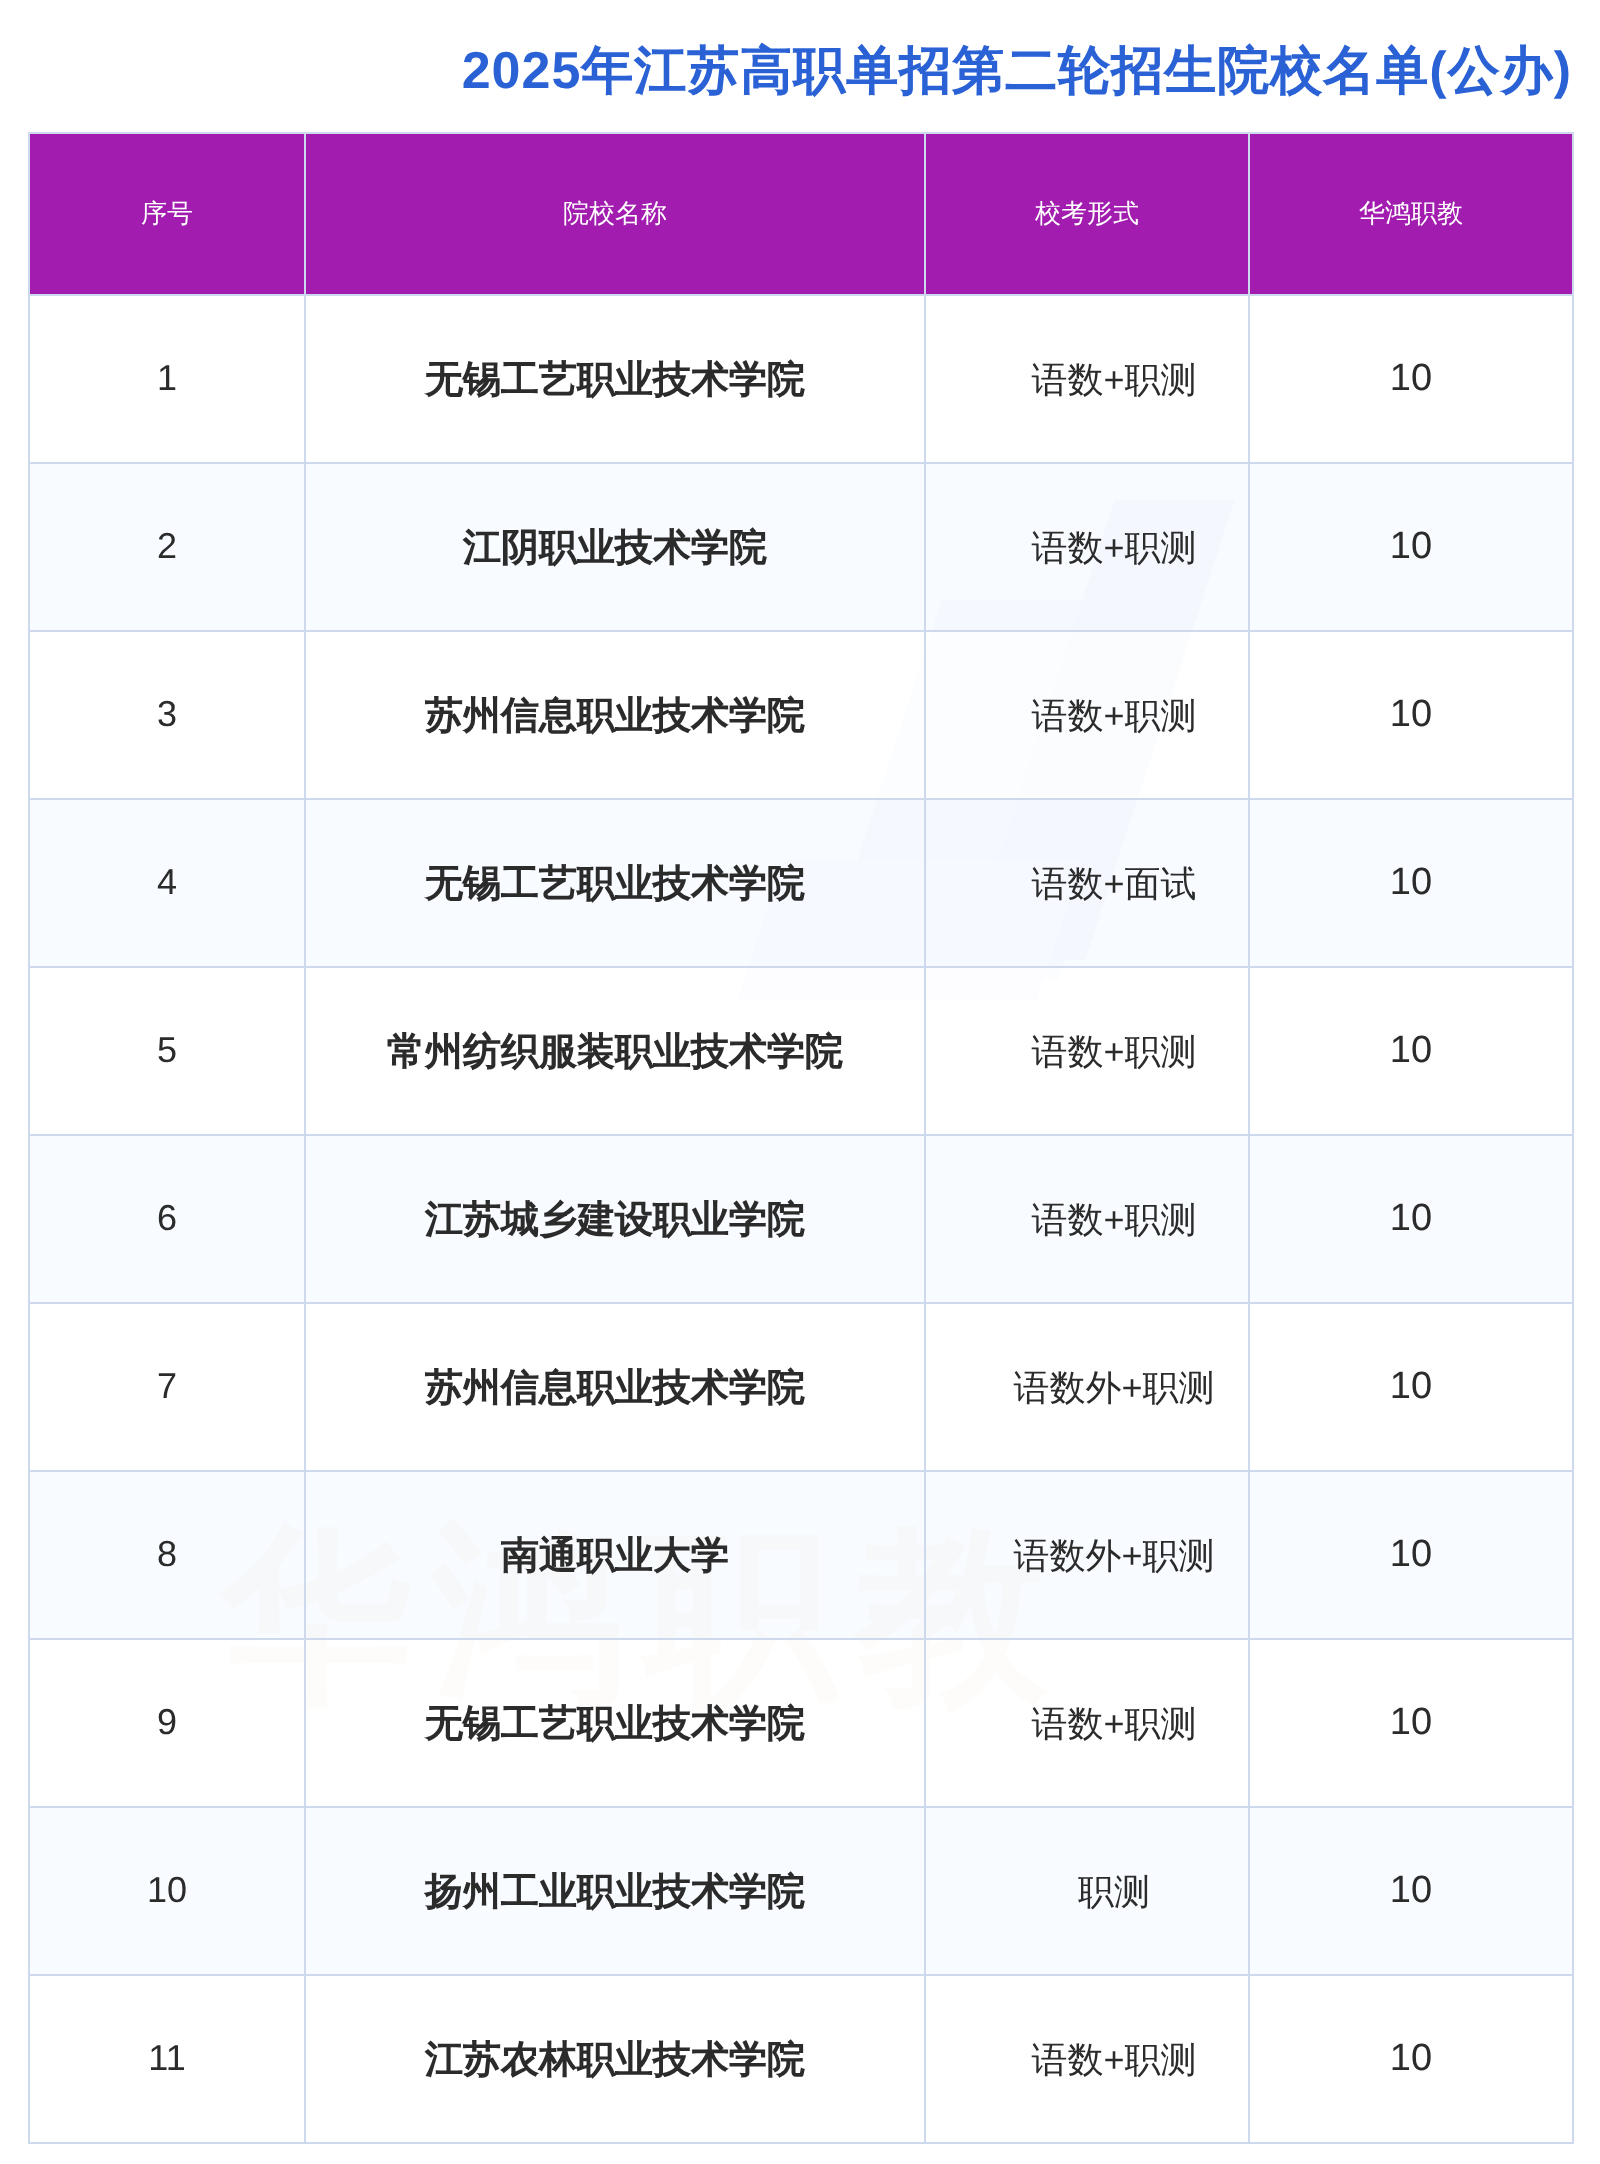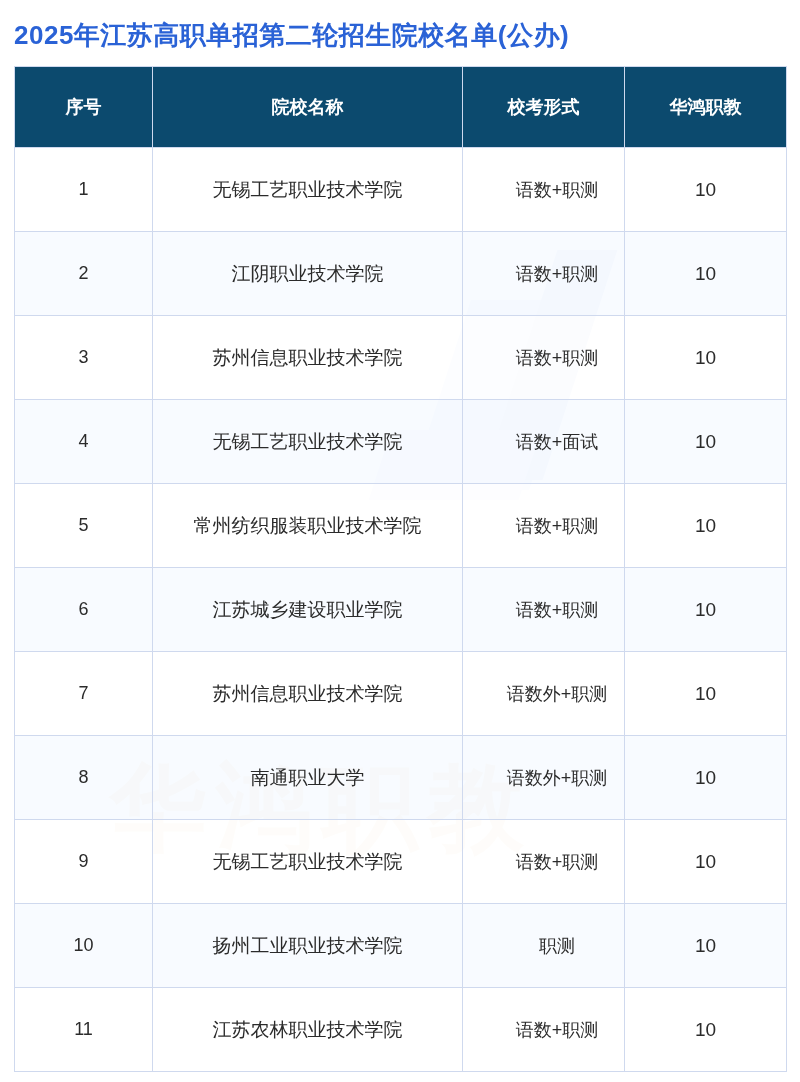--- a/index.html
+++ b/index.html
@@ -59,21 +59,21 @@
     position: relative;
     z-index: 1;
     padding: 14px 14px 0 14px;
     box-sizing: border-box;
   }
 
   .title-bar {
     height: 42px;
     display: flex;
     align-items: center;
-    justify-content: flex-start;
+    justify-content: flex-end;
     margin-bottom: 10px;
   }
   .title-text {
     color: #2a62d6;
     font-size: 26px;
     font-weight: bold;
     letter-spacing: 0.5px;
     white-space: nowrap;
   }
 
@@ -81,38 +81,38 @@
     width: 772px;
     border-collapse: collapse;
     table-layout: fixed;
   }
   table.list th, table.list td {
     border: 1px solid #cfd9ee;
     text-align: center;
     vertical-align: middle;
   }
   thead th {
-    background: #0c4a6e;
+    background: #a21caf;
     color: #ffffff;
-    font-size: 18px;
-    font-weight: bold;
+    font-size: 13px;
+    font-weight: normal;
     height: 78px;
     border-color: #3477e0;
   }
   tbody td {
     height: 81px;
     font-size: 19px;
     color: #2b2b2b;
     background: rgba(255,255,255,0.82);
   }
   tbody tr:nth-child(even) td {
     background: rgba(247,250,255,0.82);
   }
   td.col-idx { font-size: 18px; }
-  td.col-name { font-weight: normal; }
+  td.col-name { font-weight: bold; }
   td.col-exam { font-size: 18px; padding-left: 28px; }
   td.col-score { font-size: 19px; }
 
   col.c1 { width: 138px; }
   col.c2 { width: 310px; }
   col.c3 { width: 162px; }
   col.c4 { width: 162px; }
 
   .footnote {
     width: 772px;

